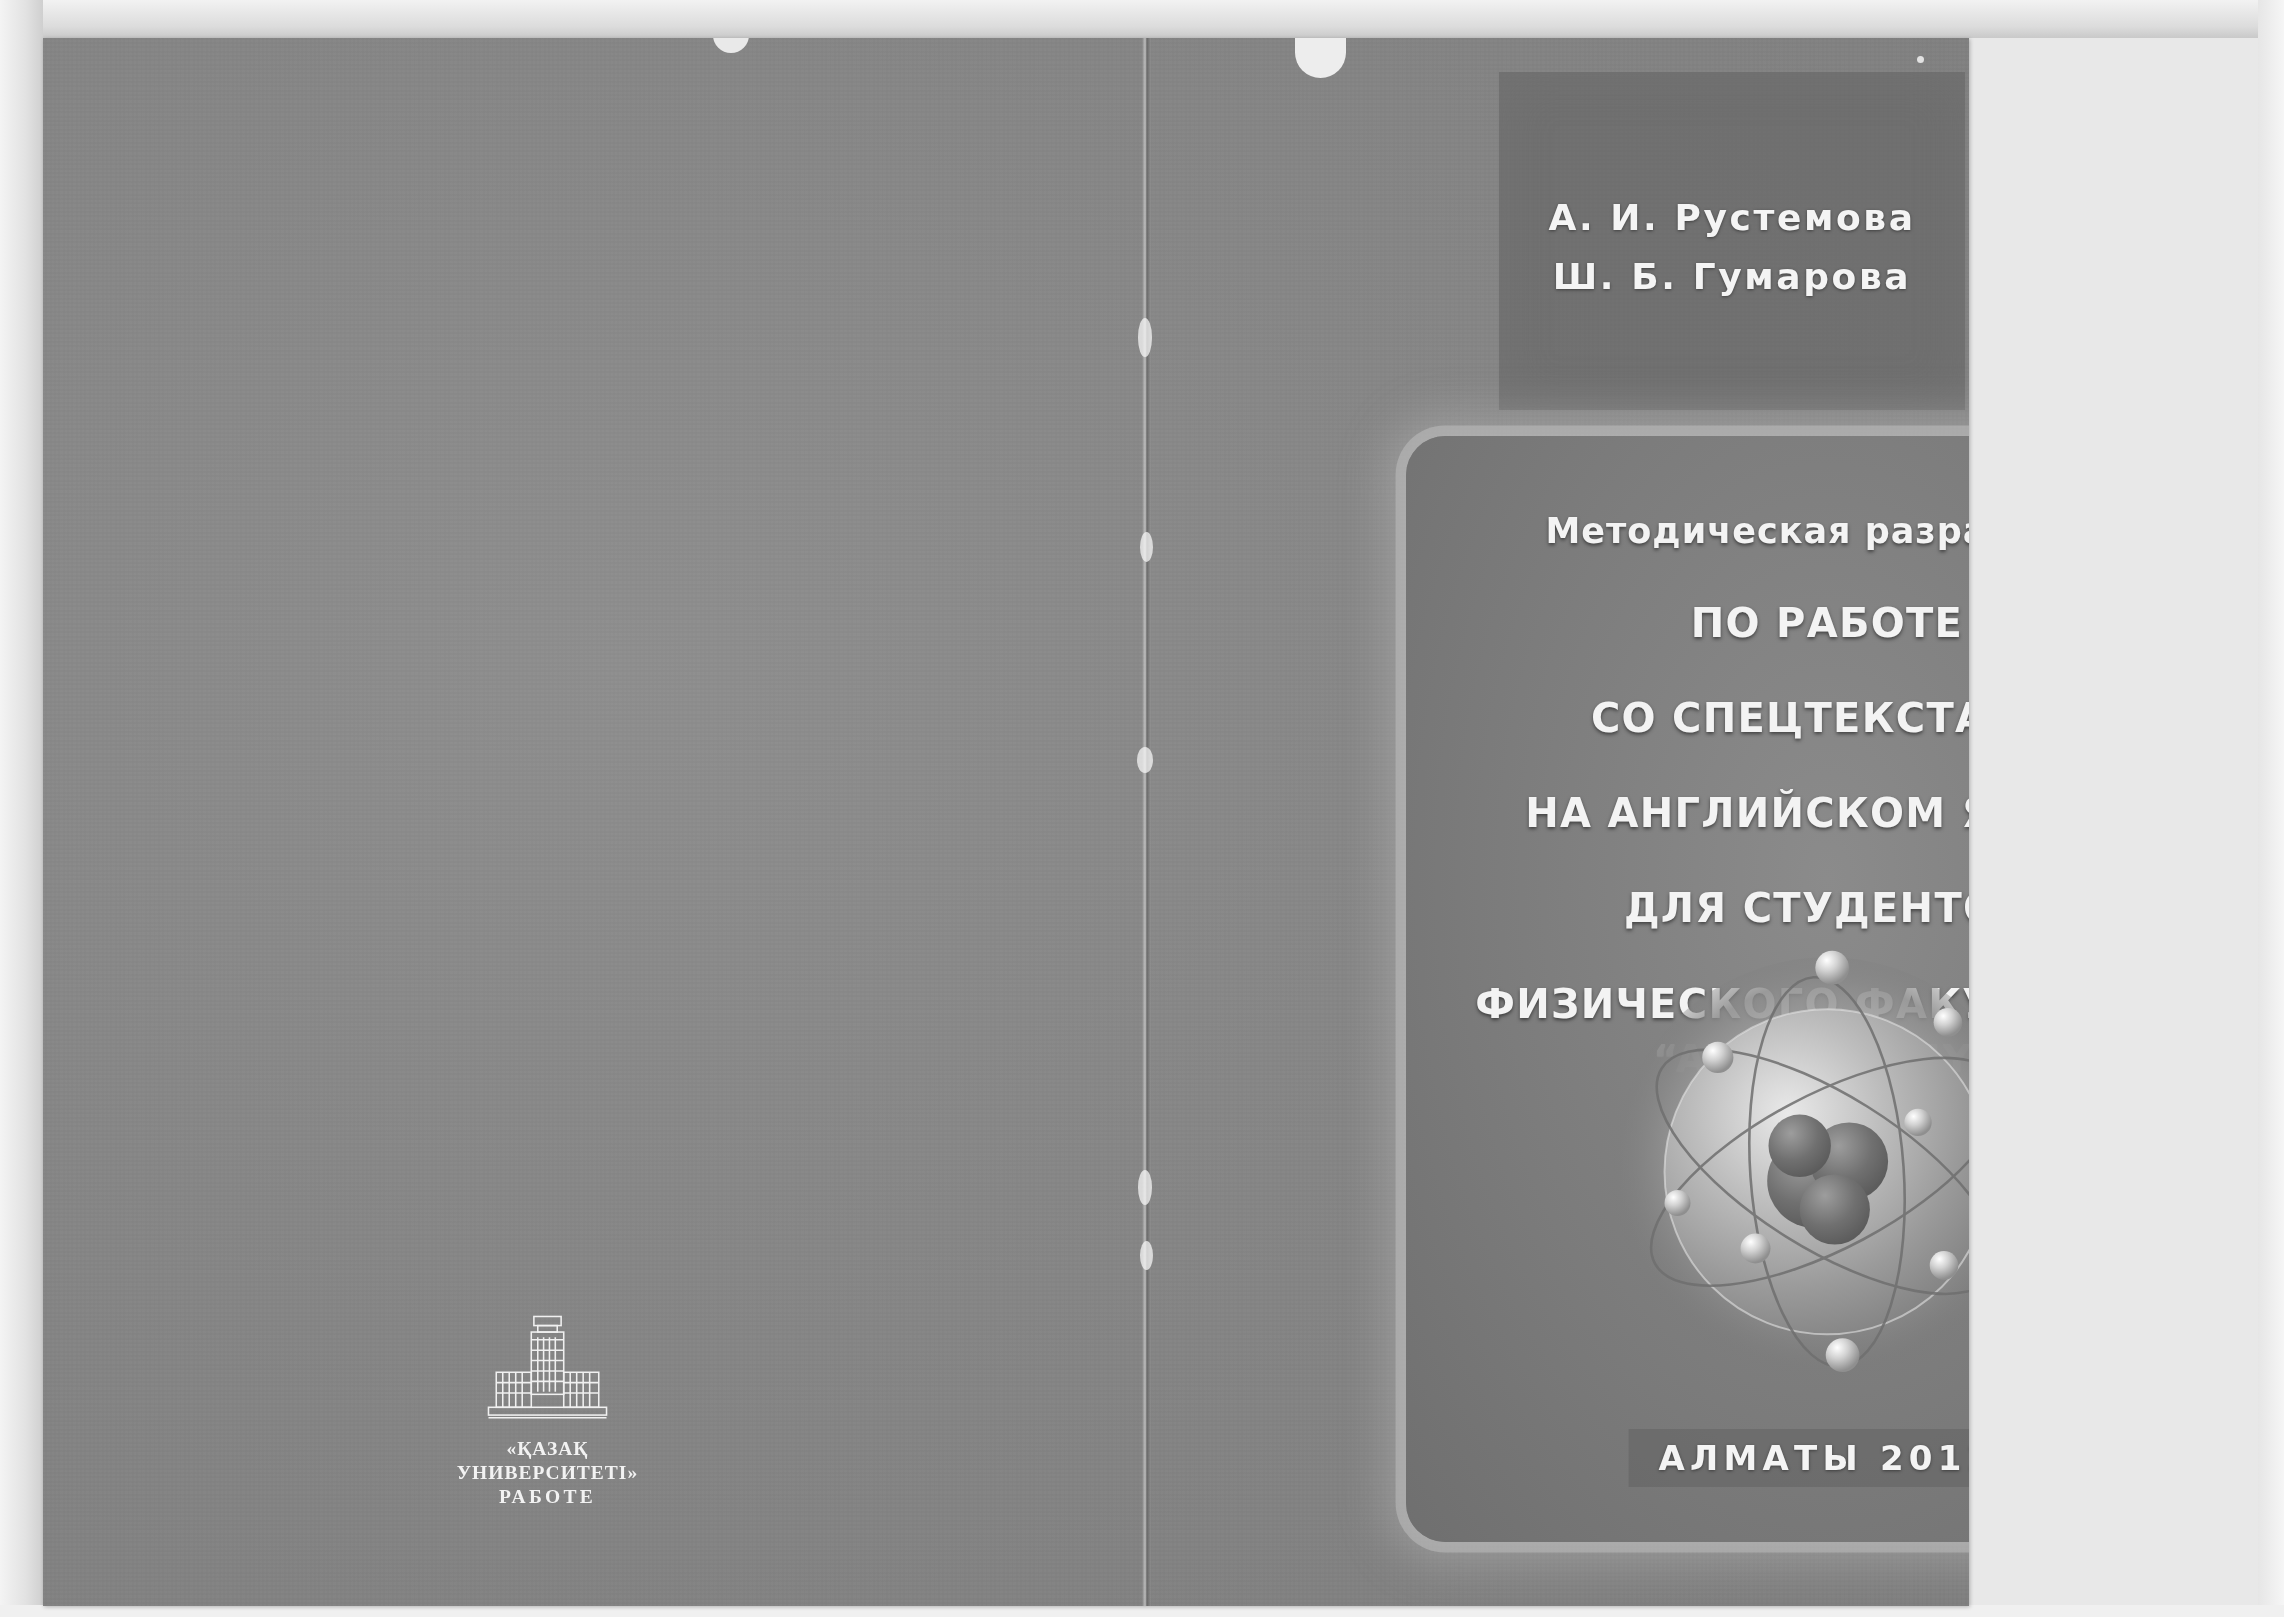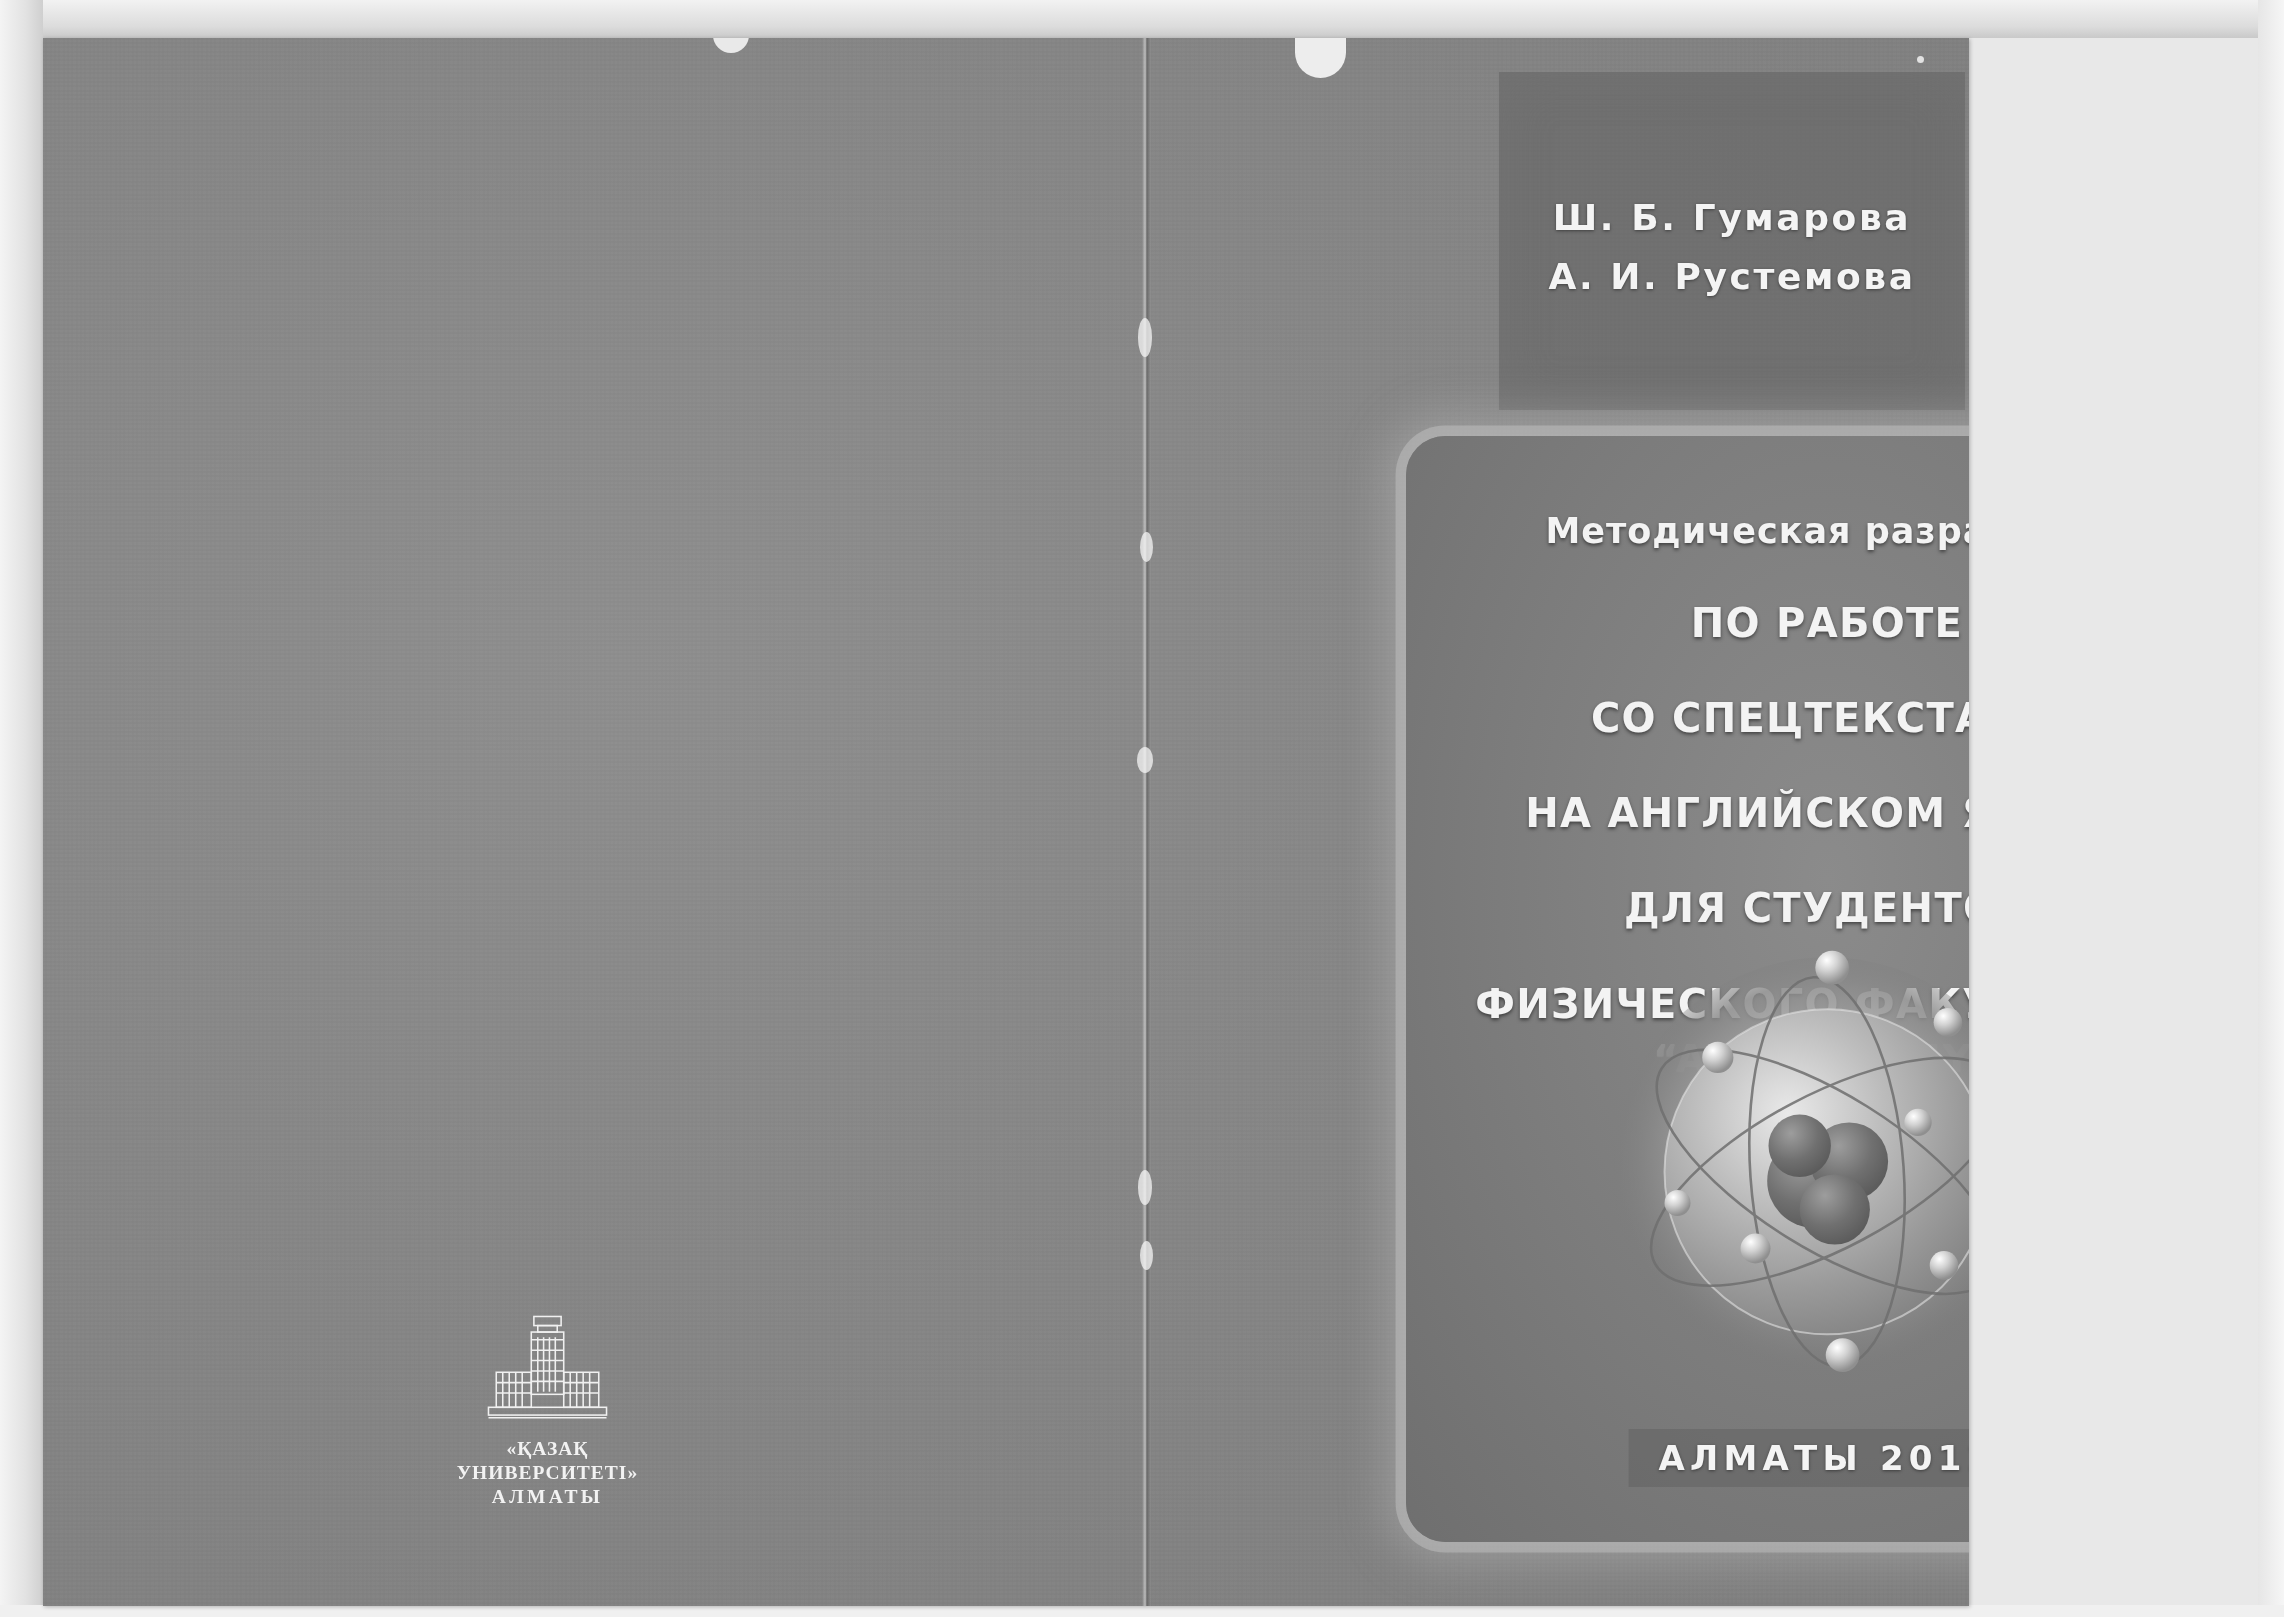--- a/index.html
+++ b/index.html
@@ -299,32 +299,32 @@
             <line x1="190" y1="96" x2="190" y2="150"></line>
             <line x1="150" y1="112" x2="204" y2="112"></line>
             <line x1="150" y1="128" x2="204" y2="128"></line>
 
             <rect x="34" y="150" width="182" height="12"></rect>
             <line x1="34" y1="166" x2="216" y2="166"></line>
           </g>
         </svg>
         <div class="pub-name">
           <div>«ҚАЗАҚ УНИВЕРСИТЕТІ»</div>
-          <div class="l2">АЛМАТЫ</div>
+          <div class="l2">РАБОТЕ</div>
         </div>
       </div>
 
     </div>
 
     <div class="front-cover">
 
       <div class="authors-box">
         <div class="authors-inner">
+          <div class="author-line">А. И. Рустемова</div>
           <div class="author-line">Ш. Б. Гумарова</div>
-          <div class="author-line">А. И. Рустемова</div>
         </div>
       </div>
 
       <div class="title-panel">
 
         <div class="title-stack">
           <div class="t-line t1">Методическая разработка</div>
           <div class="t-line t2">ПО РАБОТЕ</div>
           <div class="t-line t3">СО СПЕЦТЕКСТАМИ</div>
           <div class="t-line t4">НА АНГЛИЙСКОМ ЯЗЫКЕ</div>

